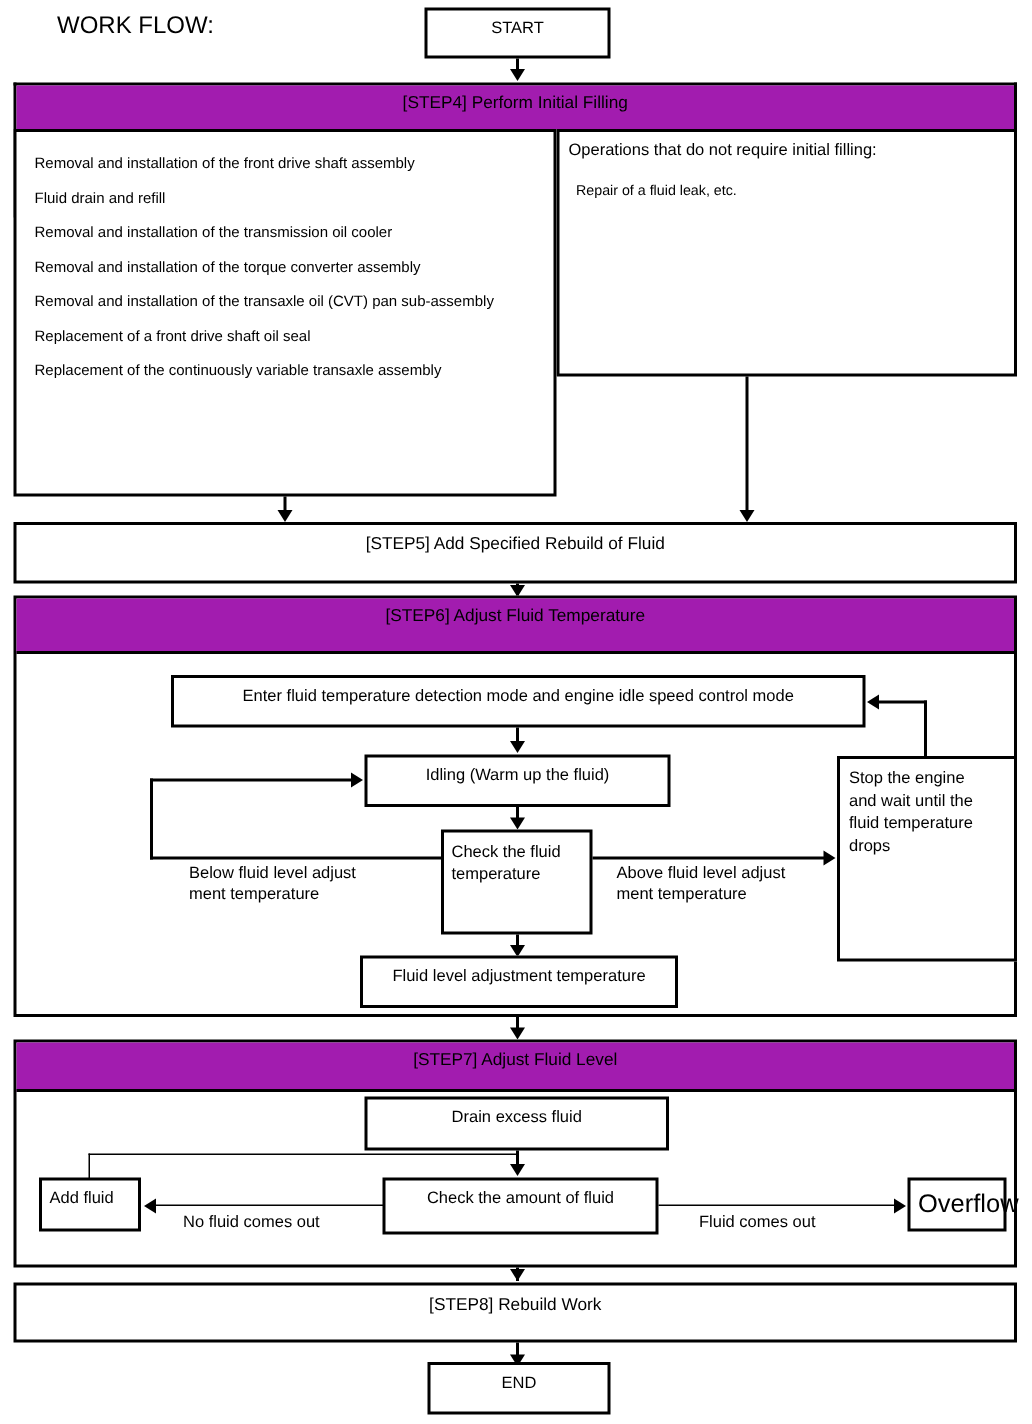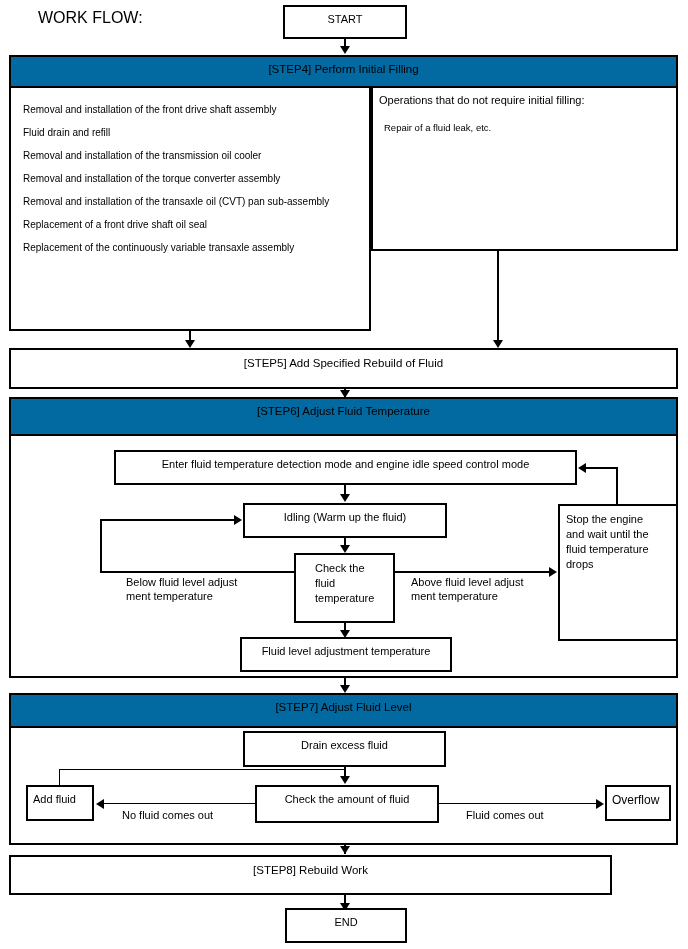--- a/index.html
+++ b/index.html
@@ -49,21 +49,21 @@
   .section-header {
     position: absolute;
     left: 0; right: 0; top: 0;
     border-bottom: 2px solid #000;
     box-sizing: border-box;
     display: flex;
     align-items: flex-start;
     justify-content: center;
     padding-top: 6px;
     font-size: 11.5px;
-    background: #0369a1;
+    background: #a21caf;
   }
   .section-solo {
     display: flex;
     align-items: flex-start;
     justify-content: center;
     padding-top: 7px;
     font-size: 11.5px;
   }
 
   
@@ -180,21 +180,21 @@
   <div class="vline" style="left:344px; top:485px; height:11px;"></div>
   <div class="arrow-down" style="left:340px; top:494px;"></div>
 
   <div class="box box-center" style="left:243px; top:503px; width:204px; height:35px;">
     <span>Idling (Warm up the fluid)</span>
   </div>
 
   <div class="vline" style="left:344px; top:538px; height:9px;"></div>
   <div class="arrow-down" style="left:340px; top:545px;"></div>
 
-  <div class="box box-tl" style="left:294px; top:553px; width:101px; height:70px; padding-top:6px; padding-left:19px;">
+  <div class="box box-tl" style="left:294px; top:553px; width:101px; height:70px; padding-top:6px; padding-left:5px;">
     <span style="white-space:pre-line; font-size:11px; line-height:1.25;">Check the fluid
 temperature</span>
   </div>
 
   <div class="hline" style="left:100px; top:571px; width:196px;"></div>
   <div class="vline" style="left:100px; top:519px; height:54px;"></div>
   <div class="hline" style="left:100px; top:519px; width:134px;"></div>
   <div class="arrow-right" style="left:234px; top:515px;"></div>
   <div class="label" style="left:126px; top:575px; width:170px;">Below fluid level adjust
 ment temperature</div>
@@ -250,28 +250,28 @@
     <span>Add fluid</span>
   </div>
 
   <div class="vline-thin" style="left:59px; top:769px; height:17px;"></div>
   <div class="hline-thin" style="left:59px; top:769px; width:285px;"></div>
 
   <div class="hline-thin" style="left:439px; top:803px; width:158px;"></div>
   <div class="arrow-right" style="left:596px; top:799px;"></div>
   <div class="label" style="left:466px; top:808px;">Fluid comes out</div>
 
-  <div class="box box-tl" style="left:605px; top:785px; width:66px; height:36px; padding-top:5px; padding-left:5px; font-size:12px;">
+  <div class="box box-tl" style="left:605px; top:785px; width:66px; height:36px; padding-top:5px; padding-left:5px; font-size:17px;">
     <span>Overflow</span>
   </div>
 
   <div class="vline" style="left:344px; top:845px; height:9px;"></div>
   <div class="arrow-down" style="left:340px; top:846px;"></div>
 
-  <div class="section section-solo" style="left:9px; top:855px; width:603px; height:40px;">
+  <div class="section section-solo" style="left:9px; top:855px; width:669px; height:40px;">
     <span>[STEP8] Rebuild Work</span>
   </div>
 
   <div class="vline" style="left:344px; top:895px; height:11px;"></div>
   <div class="arrow-down" style="left:340px; top:903px;"></div>
 
   <div class="box box-center" style="left:285px; top:908px; width:122px; height:35px;">
     <span>END</span>
   </div>
 

